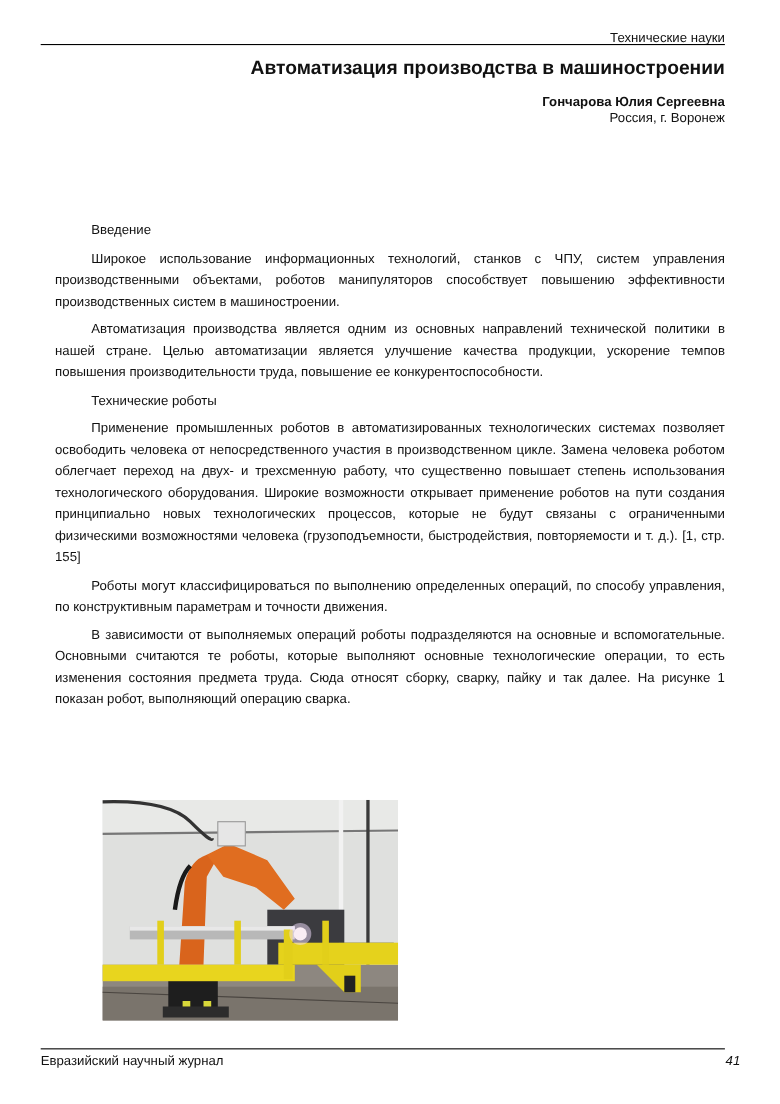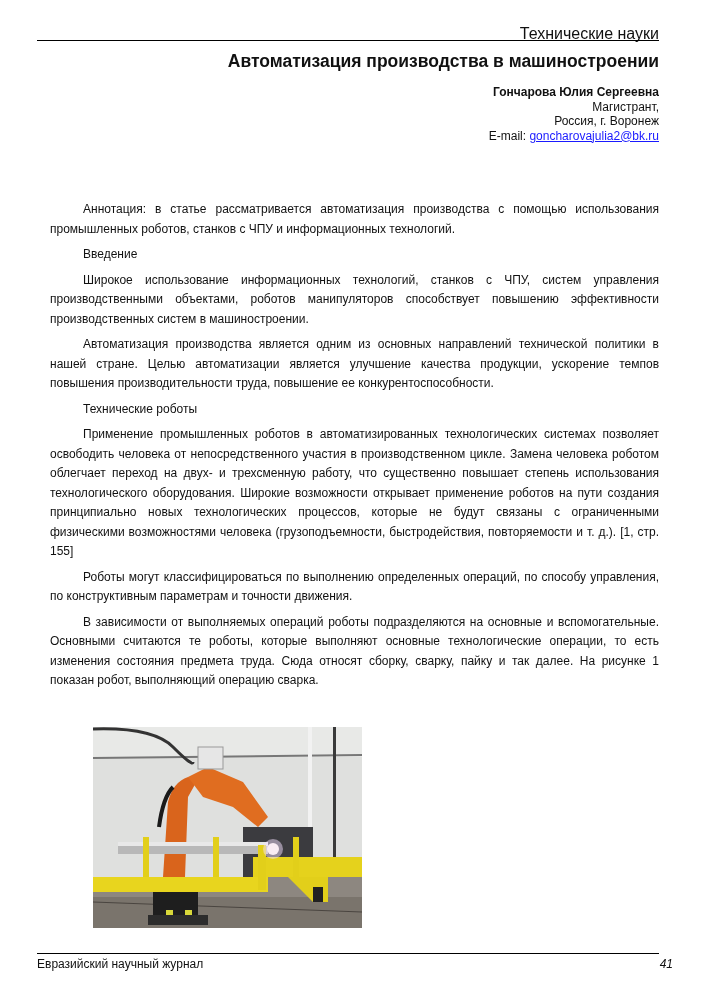--- a/index.html
+++ b/index.html
@@ -1,19 +1,19 @@
 <!DOCTYPE html>
 <html><head>
   <meta charset="utf-8">
   <style>
     html, body { margin: 0; padding: 0; background: #ffffff; }
     body { width: 709px; height: 1004px; position: relative; overflow: hidden;
       font-family: "Liberation Sans", sans-serif; color: #111; }
     .running-head { position: absolute; left: 37px; right: 50px; top: 27px; height: 14px;
-      font-size: 16px; text-align: right; line-height: 14px; }
+      font-size: 12px; text-align: right; line-height: 14px; }
     .head-rule { position: absolute; left: 37px; width: 622px; top: 40px; height: 0;
       border-top: 1px solid #000; }
     .title { position: absolute; left: 37px; width: 622px; top: 50px; text-align: right;
       font-size: 17.5px; font-weight: bold; line-height: 22px; }
     .author-block { position: absolute; right: 50px; top: 85px; text-align: right;
       font-size: 12px; line-height: 14.5px; }
     .author-name { font-weight: bold; }
     .email-link { color: #1a1aff; text-decoration: underline; }
     .body-text { position: absolute; left: 50px; width: 609px; top: 200px;
       font-size: 12px; line-height: 19.5px; text-align: justify; }
@@ -27,27 +27,24 @@
 </head>
 <body>
 
 <div class="running-head">Технические науки</div>
 <div class="head-rule"></div>
 
 <h1 class="title" style="margin:0;">Автоматизация производства в машиностроении</h1>
 
 <div class="author-block">
   <div class="author-name">Гончарова Юлия Сергеевна</div>
-  <div>Магистрант,</div>
   <div>Россия, г. Воронеж</div>
-  <div><span>E-mail: </span><a class="email-link" href="mailto:goncharovajulia2@bk.ru">goncharovajulia2@bk.ru</a></div>
 </div>
 
 <div class="body-text">
-  <p>Аннотация: в статье рассматривается автоматизация производства с помощью использования промышленных роботов, станков с ЧПУ и информационных технологий.</p>
   <p>Введение</p>
   <p>Широкое использование информационных технологий, станков с ЧПУ, систем управления производственными объектами, роботов манипуляторов способствует повышению эффективности производственных систем в машиностроении.</p>
   <p>Автоматизация производства является одним из основных направлений технической политики в нашей стране. Целью автоматизации является улучшение качества продукции, ускорение темпов повышения производительности труда, повышение ее конкурентоспособности.</p>
   <p>Технические роботы</p>
   <p>Применение промышленных роботов в автоматизированных технологических системах позволяет освободить человека от непосредственного участия в производственном цикле. Замена человека роботом облегчает переход на двух- и трехсменную работу, что существенно повышает степень использования технологического оборудования. Широкие возможности открывает применение роботов на пути создания принципиально новых технологических процессов, которые не будут связаны с ограниченными физическими возможностями человека (грузоподъемности, быстродействия, повторяемости и т. д.). [1, стр. 155]</p>
   <p>Роботы могут классифицироваться по выполнению определенных операций, по способу управления, по конструктивным параметрам и точности движения.</p>
   <p>В зависимости от выполняемых операций роботы подразделяются на основные и вспомогательные. Основными считаются те роботы, которые выполняют основные технологические операции, то есть изменения состояния предмета труда. Сюда относят сборку, сварку, пайку и так далее. На рисунке 1 показан робот, выполняющий операцию сварка.</p>
 </div>
 
 <div class="figure">

